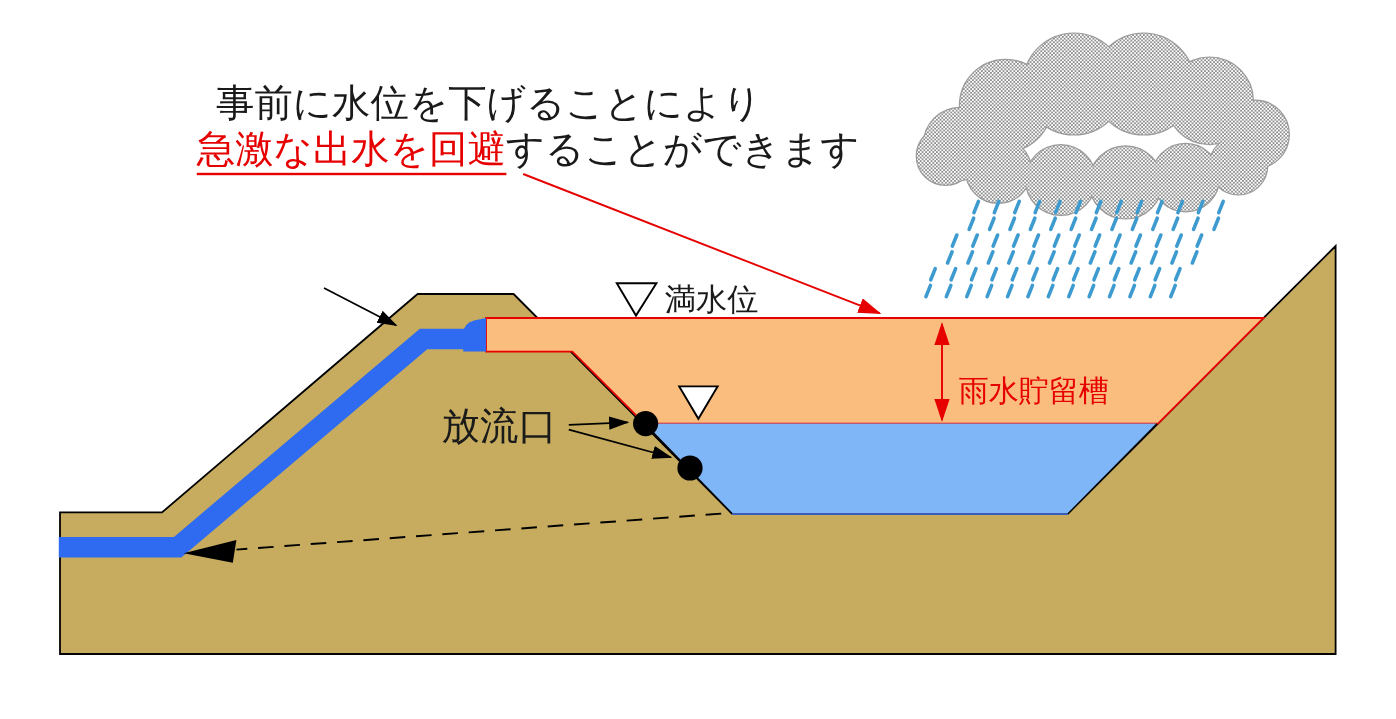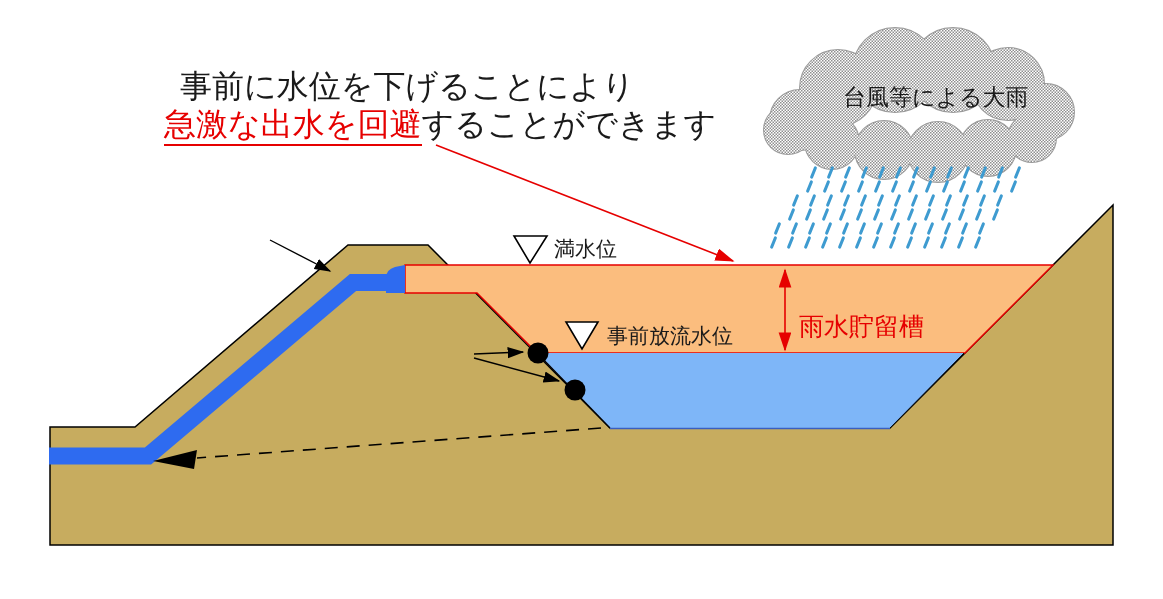--- a/index.html
+++ b/index.html
@@ -3,21 +3,21 @@
 <meta charset="utf-8">
 <style>
   html,body{margin:0;padding:0;background:#fff;}
   #canvas{position:relative;width:1163px;height:599px;background:#fff;overflow:hidden;
           font-family:"Liberation Sans",sans-serif;}
   #shapes{position:absolute;left:0;top:0;width:1163px;height:599px;}
   .lbl{position:absolute;white-space:nowrap;color:#1a1a1a;line-height:1.12;}
   .headline{font-size:32px;letter-spacing:0px;}
   .hl-red{color:var(--red);border-bottom:2px solid var(--red);padding-bottom:2px;}
   .big{font-size:32px;}
-  .mid{font-size:21px;}
+  .mid{font-size:26px;font-family:Liberation Mono, monospace;}
   .small{font-size:23px;}
   .caption{font-size:24px;}
   .storage-lbl{color:var(--red);font-size:25px;line-height:30px;margin-top:30px;}
   .storage-lbl .ind{margin-left:15px;}
   #rain{position:absolute;inset:0;pointer-events:none;}
   .raindrop{position:absolute;width:3px;height:13px;background:var(--rain);
             transform:rotate(22deg);border-radius:2px;}
   .ground{fill:var(--ground);stroke:#000;stroke-width:1.5;stroke-linejoin:miter;}
   .storage{fill:var(--storage);stroke:var(--red);stroke-width:1.5;}
   .water{fill:var(--water);}
@@ -178,24 +178,23 @@
       <i class="raindrop" style="left: 959px; top: 236px;"></i>
       <i class="raindrop" style="left: 976px; top: 236px;"></i>
     </div>
 
   <div class="lbl headline" style="left:180px;top:69px">事前に水位を下げることにより</div>
   <div class="lbl headline" style="left:164px;top:107px">
     <span class="hl-red">急激な出水を回避</span><span>することができます</span>
   </div>
 
 
+  <div class="lbl big" style="left:368px;top:338px">放流口</div>
 
   <div class="lbl mid" style="left:554px;top:237px">満水位</div>
 
-  <div class="lbl mid" style="left:607px;top:324px">事前放流水位</div>
 
   <div class="lbl storage-lbl" style="left:799px;top:281px">
     <div>雨水貯留槽</div>
   </div>
 
-  <div class="lbl small" style="left:843px;top:85px">台風等による大雨</div>
 
 </div>
 
 </body></html>

